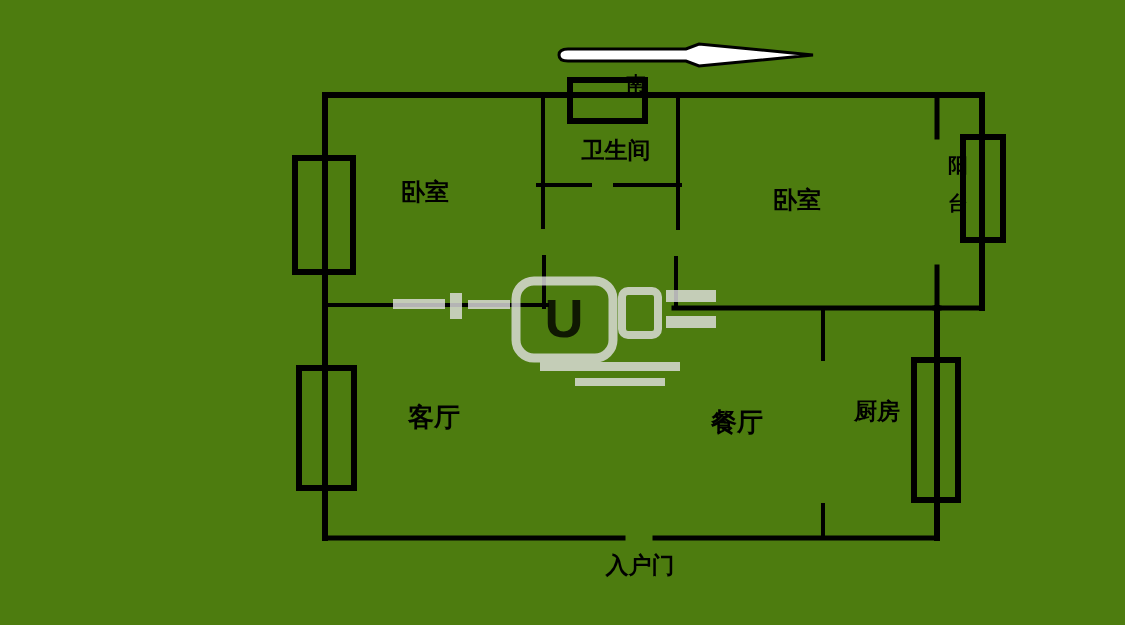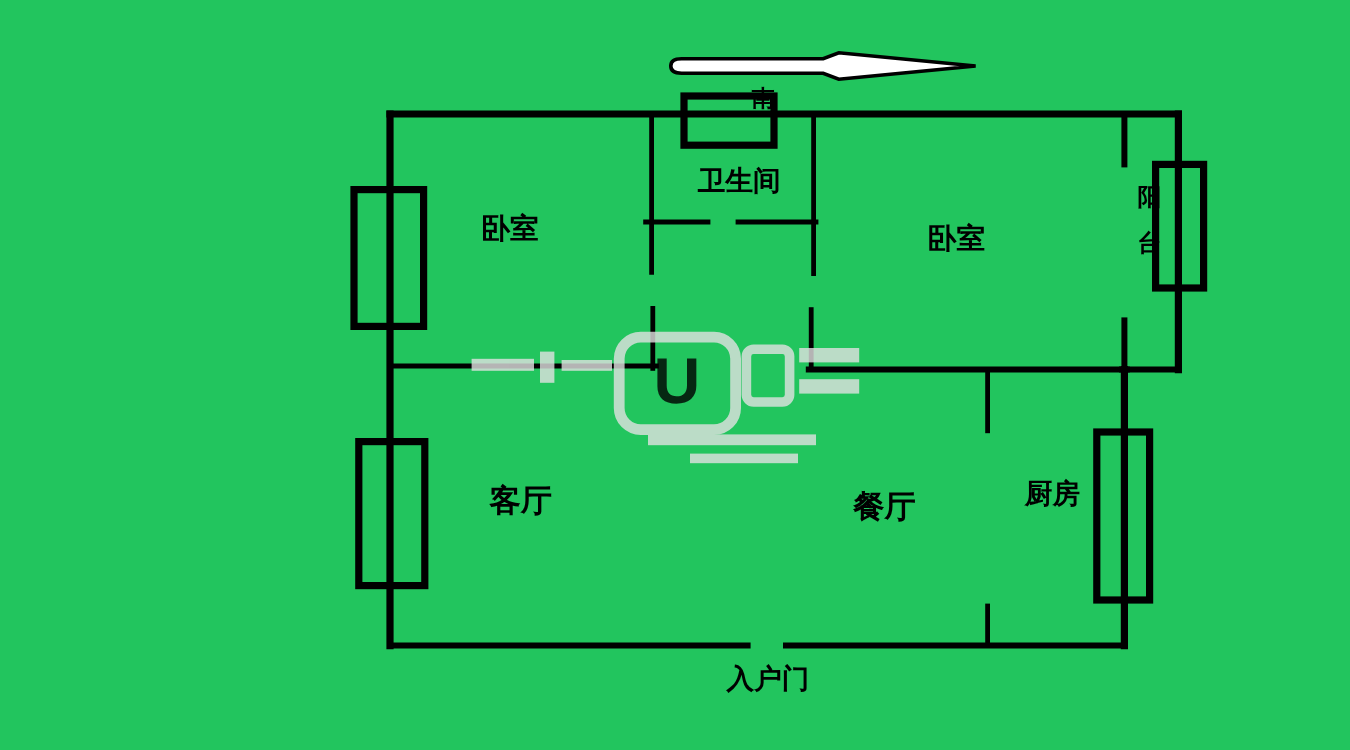--- a/index.html
+++ b/index.html
@@ -8,21 +8,21 @@
     width: 1125px;
     height: 625px;
     background: #ffffff;
     overflow: hidden;
     font-family: "Liberation Sans", "DejaVu Sans", sans-serif;
   }
   .canvas {
     position: relative;
     width: 1125px;
     height: 625px;
-    background: #22c55e;
+    background: #4d7c0f;
   }
   svg text {
     font-family: "Liberation Sans", "DejaVu Sans", sans-serif;
     font-weight: 700;
     fill: #000000;
     text-anchor: middle;
     dominant-baseline: central;
   }
 </style>
 </head>

